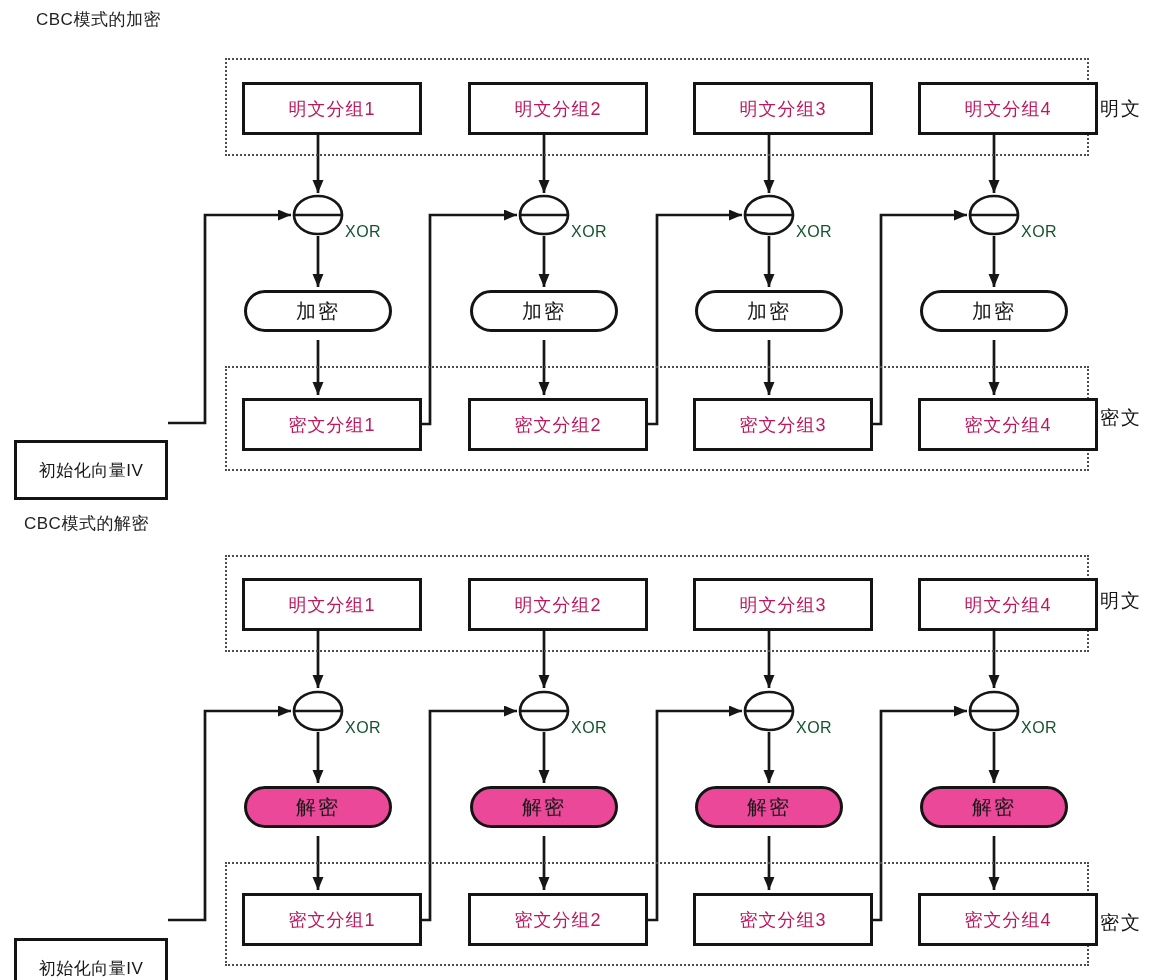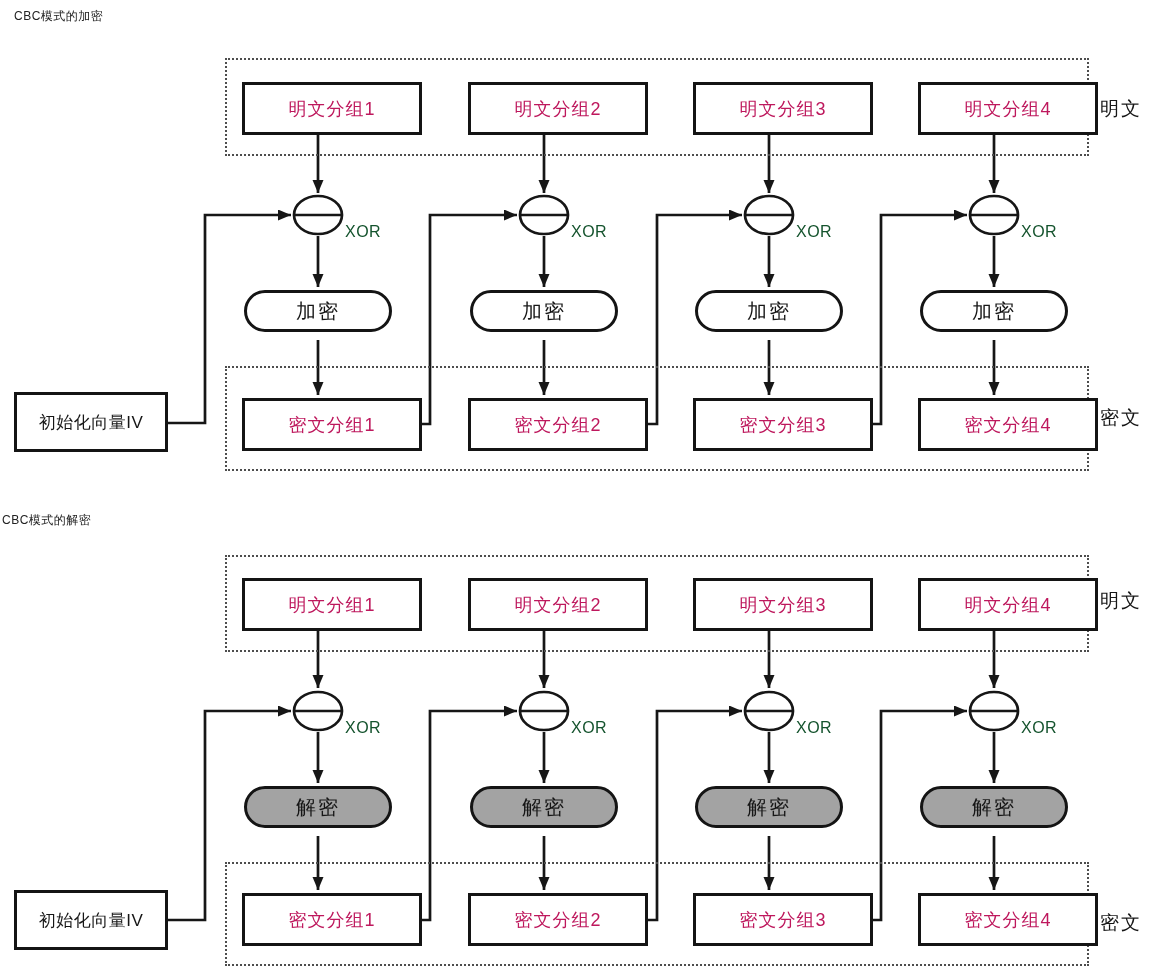--- a/index.html
+++ b/index.html
@@ -4,44 +4,46 @@
 <style>
   html,body{margin:0;padding:0;}
   body{
     width:1164px;height:980px;position:relative;background:#ffffff;
     font-family:"Liberation Sans","DejaVu Sans",sans-serif;color:#1c1c1c;
     overflow:hidden;
   }
   .layer{position:absolute;left:0;top:0;width:1164px;height:980px;}
   svg.layer{pointer-events:none;}
   .title{
-    position:absolute;font-size:12px;letter-spacing:.5px;color:#222;
-    white-space:nowrap;
+    position:absolute;font-size:17px;letter-spacing:.5px;color:#222;
+    white-space:nowrap;
+    margin-left:22px;
   }
   .group-box{
     position:absolute;border:2px dotted #4d4d4d;background:transparent;
   }
   .block{
     position:absolute;width:180px;height:53px;border:3px solid #141414;
     background:#fff;display:flex;align-items:center;justify-content:center;
     font-size:18px;letter-spacing:1px;color:#be185d;box-sizing:border-box;
     white-space:nowrap;
   }
   .capsule{
     position:absolute;width:148px;height:42px;border:3px solid #141414;
     border-radius:26px;background:#fff;display:flex;align-items:center;
     justify-content:center;font-size:20px;letter-spacing:2px;color:#161616;
     box-sizing:border-box;
   }
-  .capsule--shaded{background:#a3a3a3;}
+  .capsule--shaded{background:#ec4899;}
   .iv-box{
     position:absolute;width:154px;height:60px;border:3px solid #141414;
     background:#fff;display:flex;align-items:center;justify-content:center;
     font-size:17px;letter-spacing:.5px;color:#161616;box-sizing:border-box;
     white-space:nowrap;
+    margin-top:48px;
   }
   .side-label{
     position:absolute;font-size:19px;letter-spacing:2px;color:#161616;
     white-space:nowrap;
   }
   .xor-label{
     position:absolute;font-size:16px;color:#14532d;letter-spacing:.5px;
   }
 </style>
 </head>

